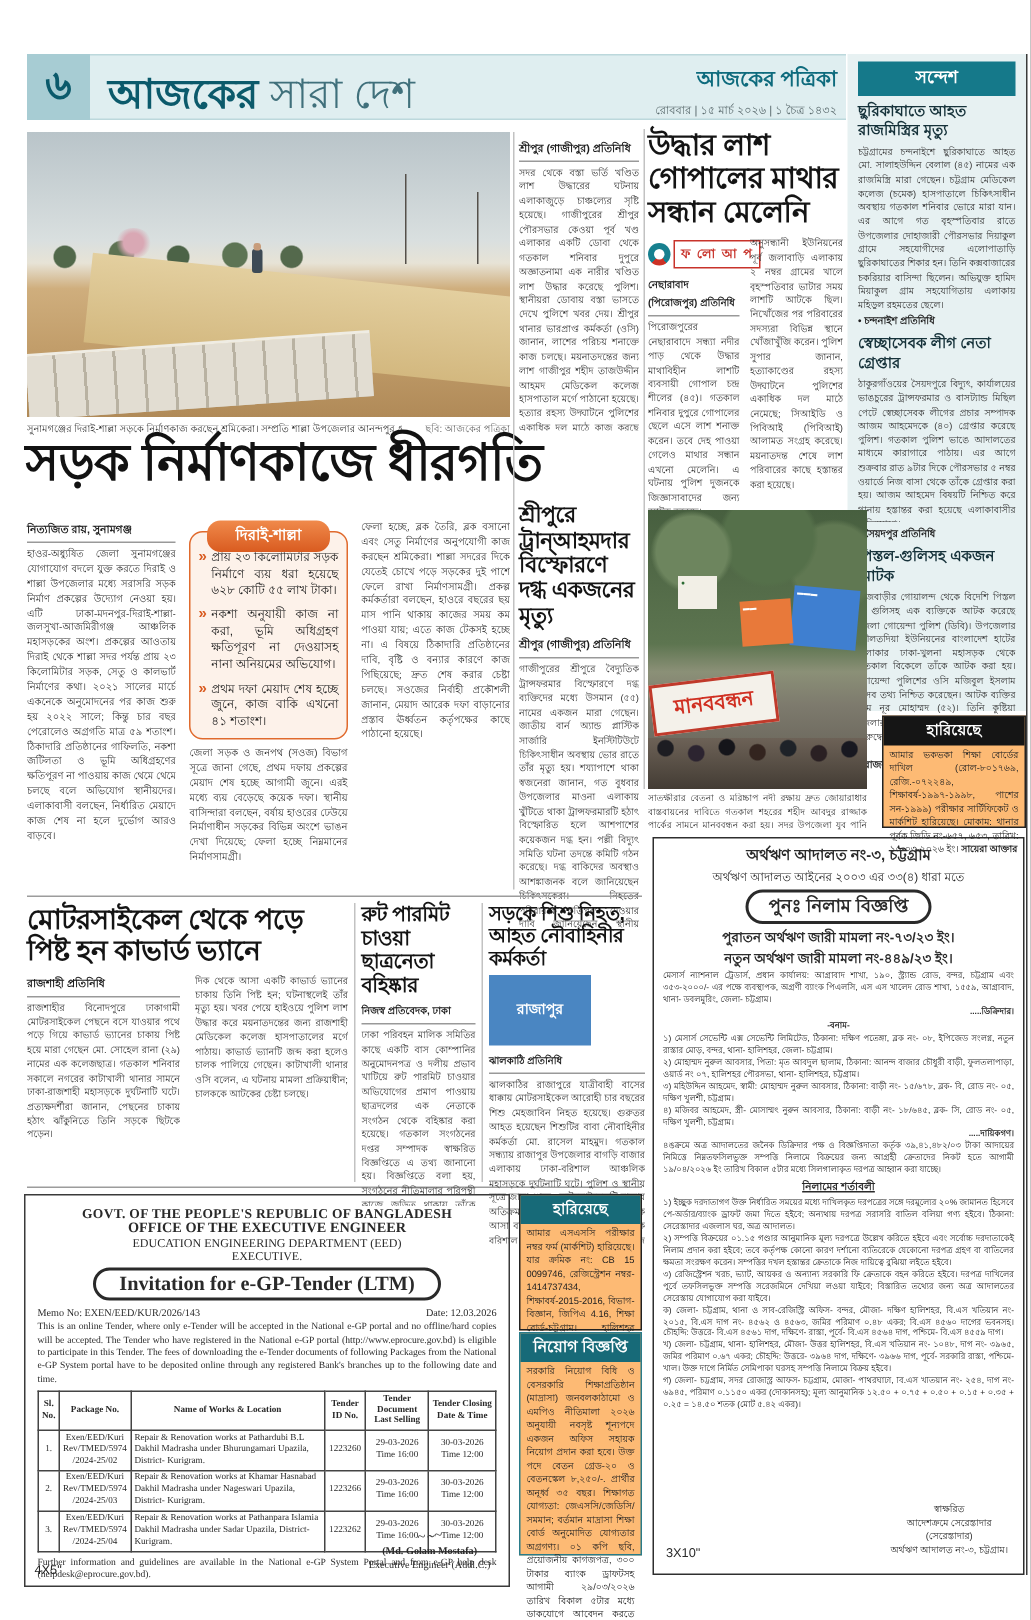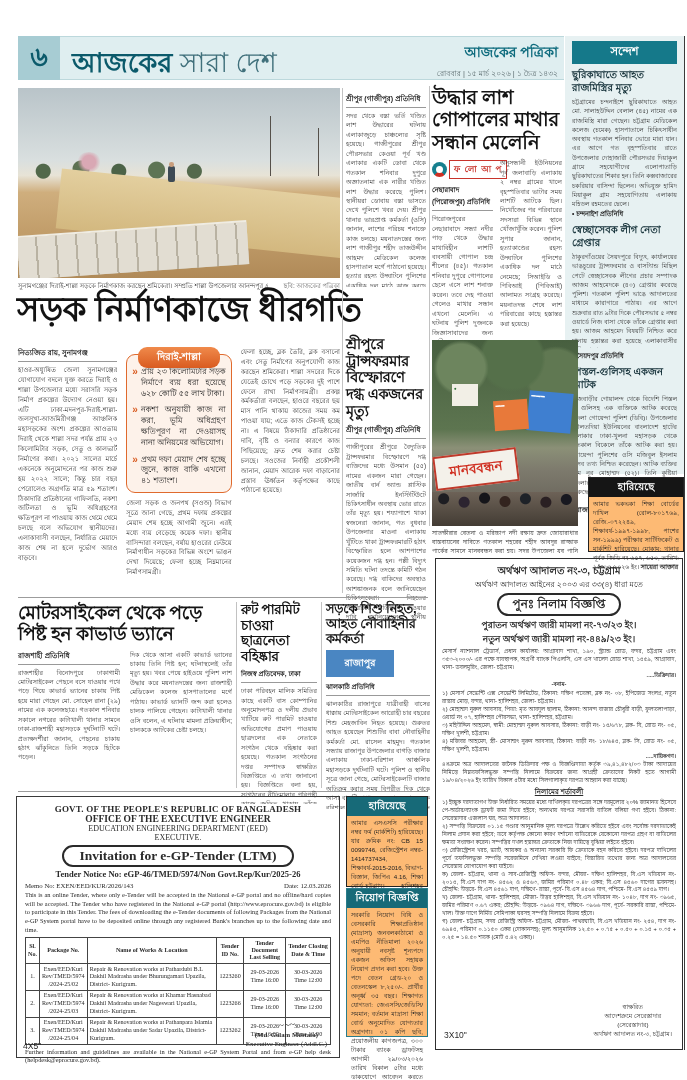--- a/index.html
+++ b/index.html
@@ -88,21 +88,21 @@
   .crowd{position:absolute;left:0;bottom:0;width:100%;height:34px;
      background:radial-gradient(circle at 8% 20%,#1d1d22 0 5px,transparent 6px),
                 radial-gradient(circle at 22% 30%,#2c2430 0 5px,transparent 6px),
                 radial-gradient(circle at 36% 18%,#15151a 0 5px,transparent 6px),
                 radial-gradient(circle at 50% 28%,#33241f 0 5px,transparent 6px),
                 radial-gradient(circle at 64% 20%,#1e2228 0 5px,transparent 6px),
                 radial-gradient(circle at 78% 30%,#2a2023 0 5px,transparent 6px),
                 radial-gradient(circle at 92% 22%,#181820 0 5px,transparent 6px),
                 linear-gradient(#6d6257,#433c34);}
 
-  .bluebox{background:#4a86c2;color:#fff;font-weight:bold;font-size:9.5px;text-align:center;padding:6px 0;width:68px;margin:3px 0 4px;}
+  .bluebox{background:#4a86c2;color:#fff;font-weight:bold;font-size:9.5px;text-align:center;padding:16px 0;width:68px;margin:3px 0 4px;}
 
   
   .tender{left:16px;top:796px;width:324px;height:262px;border:1.5px solid #3a3a3a;padding:7px 8px 4px;
      font-family:"Liberation Serif","DejaVu Serif",serif;}
   .tc{text-align:center;}
   .t1{font-size:9px;font-weight:bold;letter-spacing:.2px;}
   .t2{font-size:9.5px;font-weight:bold;}
   .t3{font-size:8px;}
   .tpill{display:inline-block;border:2px solid #2a2a2a;border-radius:14px;padding:1px 16px;font-size:13.5px;font-weight:bold;margin:3px 0 2px;}
   .t4{font-size:8.5px;font-weight:bold;}
@@ -227,21 +227,21 @@
         <div class="byline" style="font-size:6.6px;">নেছারাবাদ (পিরোজপুর) প্রতিনিধি</div>
         <div class="bodytxt just" style="height:142px;font-size:6.3px;">পিরোজপুরের নেছারাবাদে সন্ধ্যা নদীর পাড় থেকে উদ্ধার মাথাবিহীন লাশটি ব্যবসায়ী গোপাল চন্দ্র শীলের (৪৫)। গতকাল শনিবার দুপুরে গোপালের ছেলে এসে লাশ শনাক্ত করেন। তবে দেহ পাওয়া গেলেও মাথার সন্ধান এখনো মেলেনি। এ ঘটনায় পুলিশ দুজনকে জিজ্ঞাসাবাদের জন্য আটক করেছে।</div>
       </div>
       <div style="width:62px;">
         <div class="bodytxt just" style="height:192px;font-size:6.3px;">অনুসন্ধানী ইউনিয়নের পূর্ব জলাবাড়ি এলাকায় ২ নম্বর গ্রামের খালে বৃহস্পতিবার ভাটার সময় লাশটি আটকে ছিল। নিখোঁজের পর পরিবারের সদস্যরা বিভিন্ন স্থানে খোঁজাখুঁজি করেন। পুলিশ সুপার জানান, হত্যাকাণ্ডের রহস্য উদ্ঘাটনে পুলিশের একাধিক দল মাঠে নেমেছে; সিআইডি ও পিবিআই (পিবিআই) আলামত সংগ্রহ করেছে। ময়নাতদন্ত শেষে লাশ পরিবারের কাছে হস্তান্তর করা হয়েছে।</div>
       </div>
     </div>
   </div>
 
   <div class="abs" style="left:346px;top:336px;width:80px;">
-    <div class="hl2" style="font-size:14.5px;">শ্রীপুরে ট্রান্সফরমার বিস্ফোরণে দগ্ধ একজনের মৃত্যু</div>
+    <div class="hl2" style="font-size:14.5px;">শ্রীপুরে ট্রান্আহমদার বিস্ফোরণে দগ্ধ একজনের মৃত্যু</div>
     <div class="byline" style="margin-top:5px;">শ্রীপুর (গাজীপুর) প্রতিনিধি</div>
     <div class="bodytxt just" style="height:180px;font-size:6.3px;">গাজীপুরের শ্রীপুরে বৈদ্যুতিক ট্রান্সফরমার বিস্ফোরণে দগ্ধ ব্যক্তিদের মধ্যে উসমান (৫৫) নামের একজন মারা গেছেন। জাতীয় বার্ন অ্যান্ড প্লাস্টিক সার্জারি ইনস্টিটিউটে চিকিৎসাধীন অবস্থায় ভোর রাতে তাঁর মৃত্যু হয়। শয্যাপাশে থাকা স্বজনেরা জানান, গত বুধবার উপজেলার মাওনা এলাকায় খুঁটিতে থাকা ট্রান্সফরমারটি হঠাৎ বিস্ফোরিত হলে আশপাশের কয়েকজন দগ্ধ হন। পল্লী বিদ্যুৎ সমিতি ঘটনা তদন্তে কমিটি গঠন করেছে। দগ্ধ বাকিদের অবস্থাও আশঙ্কাজনক বলে জানিয়েছেন চিকিৎসকেরা। নিহতের পরিবারকে ক্ষতিপূরণ দেওয়ার দাবি জানিয়েছেন স্থানীয় বাসিন্দারা।</div>
   </div>
 
   <div class="abs photo2">
     <div class="placard" style="left:96px;top:52px;width:44px;height:40px;background:#3f7fd0;transform:rotate(5deg);">▬▬▬</div>
     <div class="placard" style="left:62px;top:60px;width:34px;height:30px;background:#e8793a;transform:rotate(-4deg);">▬▬</div>
     <div class="placard" style="left:20px;top:44px;width:26px;height:22px;background:#f2efe6;color:#2b6b33;">●</div>
     <div class="banner-w">
         <span>মানববন্ধন</span>
@@ -285,21 +285,20 @@
     <div class="byline" style="font-size:6.6px;">ঝালকাঠি প্রতিনিধি</div>
     <div class="bodytxt just" style="height:110px;font-size:6.3px;">ঝালকাঠির রাজাপুরে যাত্রীবাহী বাসের ধাক্কায় মোটরসাইকেল আরোহী চার বছরের শিশু মেহজাবিন নিহত হয়েছে। গুরুতর আহত হয়েছেন শিশুটির বাবা নৌবাহিনীর কর্মকর্তা মো. রাসেল মাহমুদ। গতকাল সন্ধ্যায় রাজাপুর উপজেলার বাগড়ি বাজার এলাকায় ঢাকা-বরিশাল আঞ্চলিক মহাসড়কে দুর্ঘটনাটি ঘটে। পুলিশ ও স্থানীয় সূত্রে জানা গেছে, মোটরসাইকেলটি বাজার অতিক্রম করার সময় বিপরীত দিক থেকে আসা বাসটি চাপা দেয়। আহত রাসেলকে বরিশাল শের-ই-বাংলা মেডিকেল কলেজ হাসপাতালে ভর্তি করা হয়েছে। রাজাপুর থানার ওসি জানান, বাসটি জব্দ করা হয়েছে; চালক পলাতক।</div>
   </div>
 
   <div class="abs tender">
     <div class="tc t1">GOVT. OF THE PEOPLE'S REPUBLIC OF BANGLADESH</div>
     <div class="tc t2">OFFICE OF THE EXECUTIVE ENGINEER</div>
     <div class="tc t3">EDUCATION ENGINEERING DEPARTMENT (EED)</div>
     <div class="tc t3">EXECUTIVE.</div>
     <div class="tc"><span class="tpill">Invitation for e-GP-Tender (LTM)</span></div>
-    <div class="tc t4">Tender Notice No: eGP-46/TMED/5974/Non Govt.Rep/Kur/2025-26</div>
     <div class="memo">
       <span>Memo No: EXEN/EED/KUR/2026/143</span>
       <span>Date: 12.03.2026</span>
     </div>
     <div class="tintro">This is an online Tender, where only e-Tender will be accepted in the National e-GP portal and no offline/hard copies will be accepted. The Tender who have registered in the National e-GP portal (http://www.eprocure.gov.bd) is eligible to participate in this Tender. The fees of downloading the e-Tender documents of following Packages from the National e-GP System portal have to be deposited online through any registered Bank's branches up to the following date and time.</div>
     <table class="tt">
       <tbody>
           <tr>
         <th style="width:4%;">Sl. No.</th>
         <th style="width:14%;">Package No.</th>

